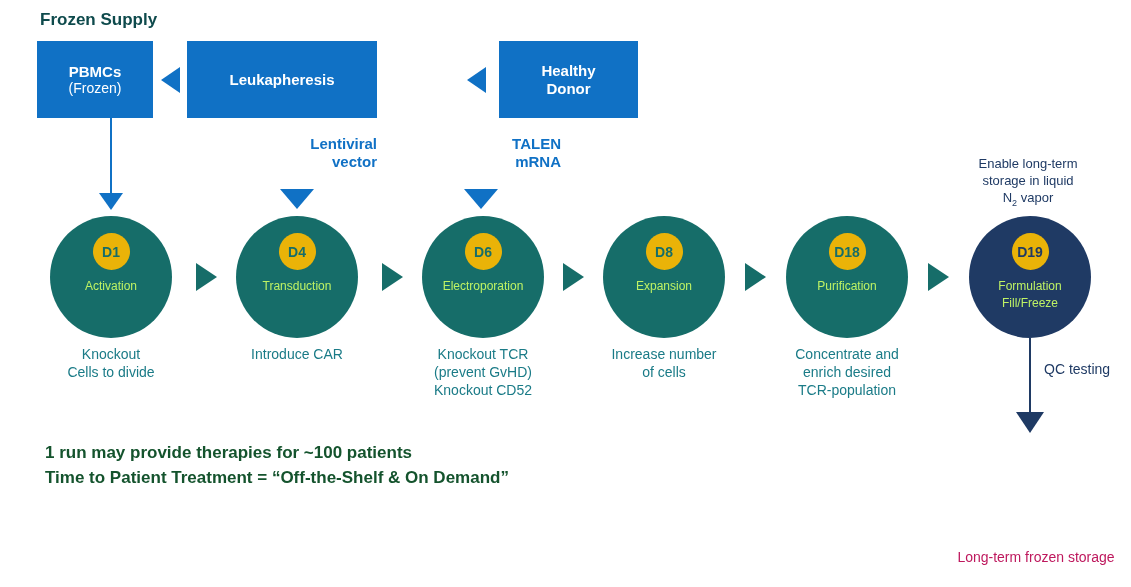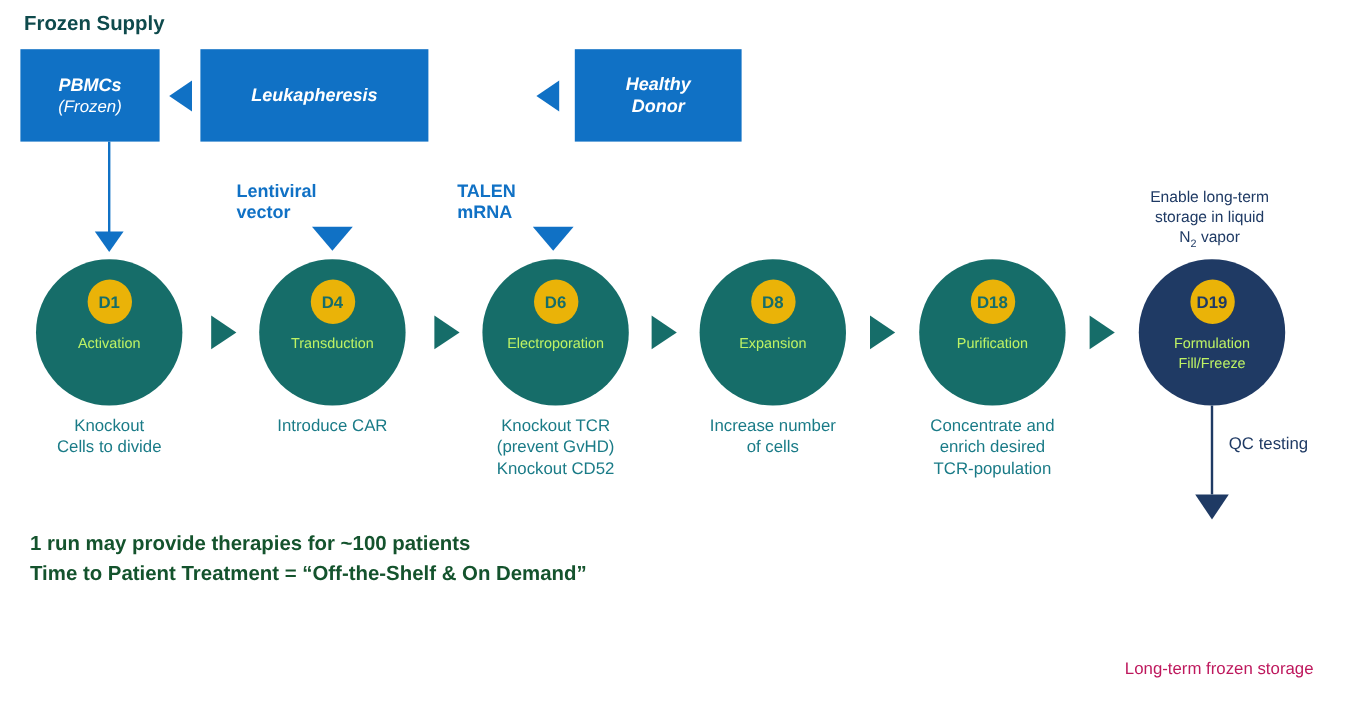--- a/index.html
+++ b/index.html
@@ -5,32 +5,32 @@
   * { margin:0; padding:0; box-sizing:border-box; }
   body {
     font-family: "Liberation Sans", sans-serif;
     background:#ffffff;
   }
   #canvas {
     position:relative;
     width:1112px; height:587px;
     background:#ffffff;
     overflow:hidden;
+    margin-left:20px;
   }
   
   .page-title {
     position:absolute; left:20px; top:10px;
     font-size:17px; font-weight:bold; color:#0E4A4C;
   }
   .blue-box {
     position:absolute; top:41px; height:77px;
     background:#1071C5; color:#ffffff;
     display:flex; flex-direction:column; align-items:center; justify-content:center;
     text-align:center;
-    font-style:italic;
   }
   .blue-box .bb-title { font-size:15px; font-weight:bold; line-height:18px; }
   .blue-box .bb-sub   { font-size:14px; line-height:15px; }
   #box-pbmcs { left:17px;  width:116px; }
   #box-leuka { left:167px; width:190px; }
   #box-donor { left:479px; width:139px; }
   .tri-left {
     position:absolute; width:0; height:0;
     border-top:13px solid transparent; border-bottom:13px solid transparent;
     border-right:19px solid #1071C5;
@@ -76,23 +76,23 @@
     border-top:14px solid transparent; border-bottom:14px solid transparent;
     border-left:21px solid #166D69;
   }
   #tri-r-1 { left:176px; }
   #tri-r-2 { left:362px; }
   #tri-r-3 { left:543px; }
   #tri-r-4 { left:725px; }
   #tri-r-5 { left:908px; }
   
   .input-label {
-    position:absolute; top:151px; width:160px;
+    position:absolute; top:135px; width:160px;
     font-size:15px; font-weight:bold; color:#1071C5;
-    text-align:left; line-height:18px;
+    text-align:right; line-height:18px;
   }
   #input-lenti { left:197px; }
   #input-talen { left:381px; }
   .tri-down-blue {
     position:absolute; top:189px; width:0; height:0;
     border-left:17px solid transparent; border-right:17px solid transparent;
     border-top:20px solid #1071C5;
   }
   #tri-d-lenti { left:260px; }
   #tri-d-talen { left:444px; }

